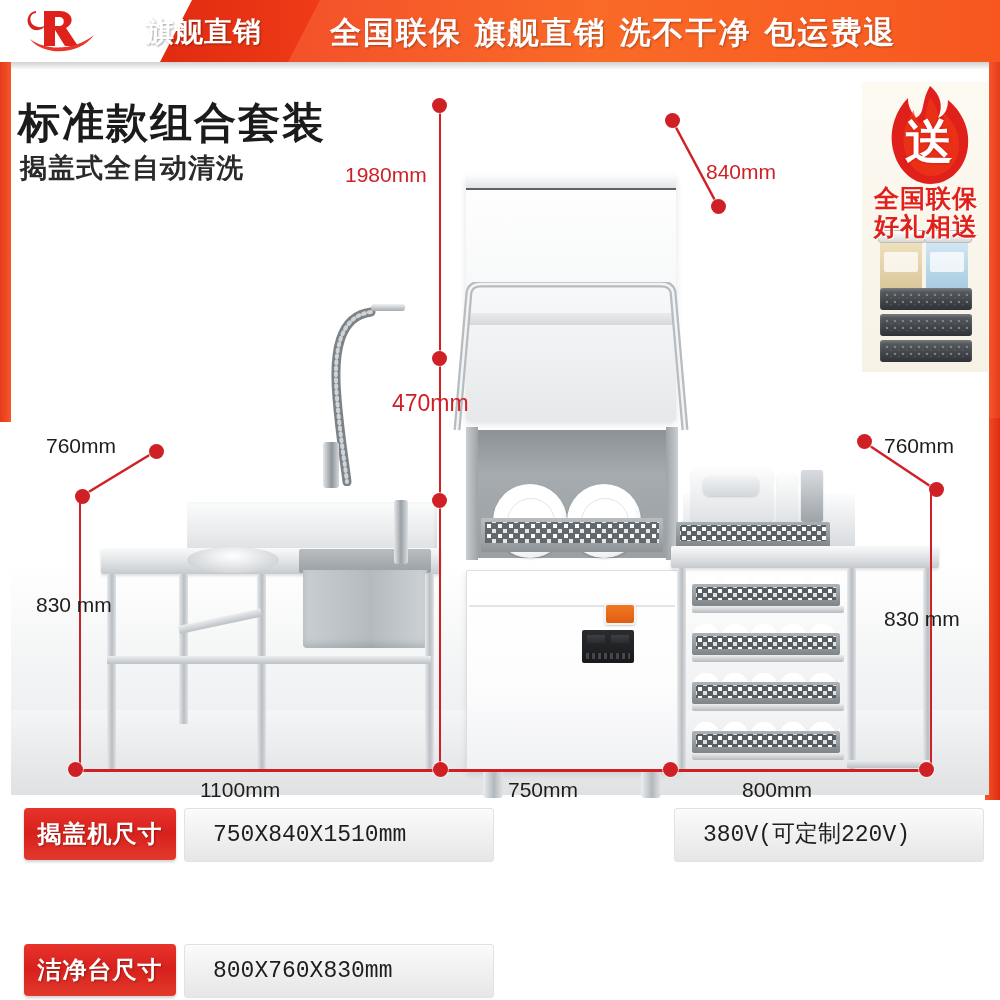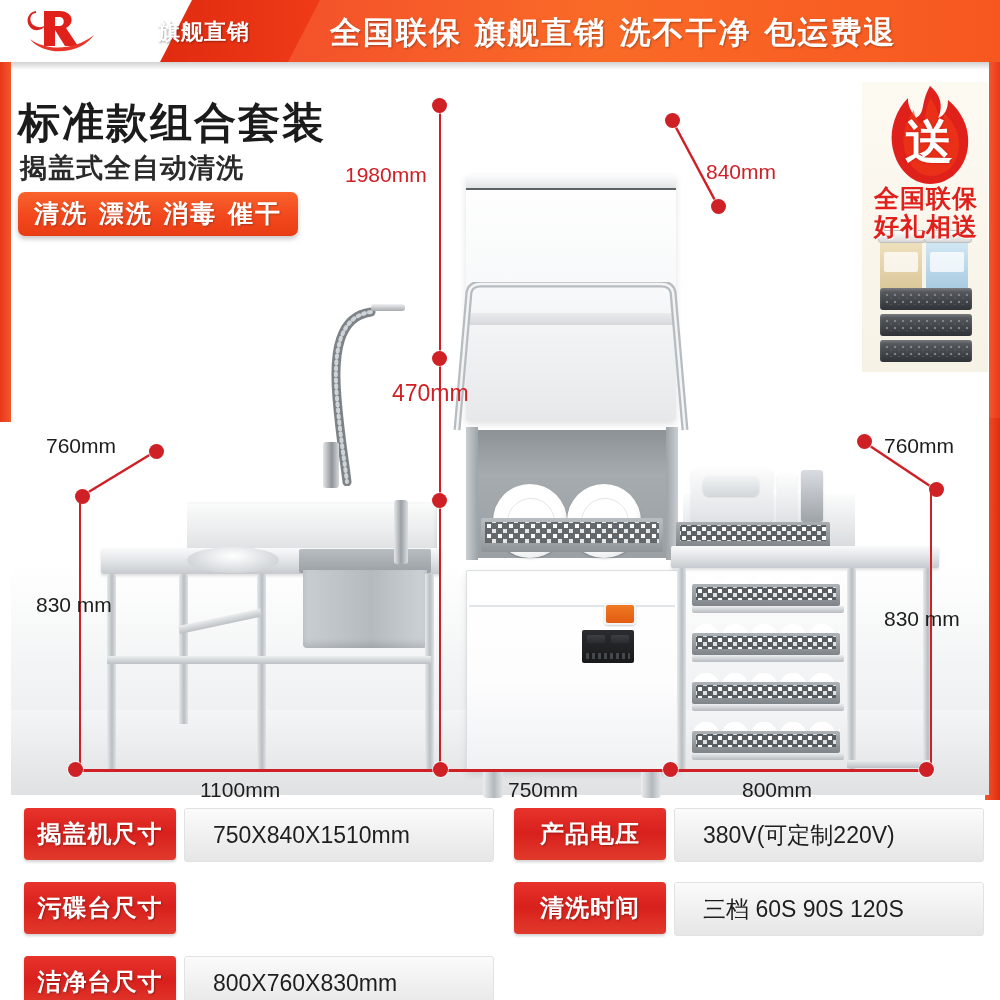--- a/index.html
+++ b/index.html
@@ -14,21 +14,21 @@
   .banner{position:absolute;left:0;top:0;width:1000px;height:62px;
     background:linear-gradient(90deg,#ef3b17 0%,#f4522a 30%,#fa6a27 60%,#f7571f 100%);
     overflow:hidden;}
   .banner-white{position:absolute;left:0;top:0;width:198px;height:62px;background:#ffffff;
     clip-path:polygon(0 0,198px 0,168px 62px,0 62px);}
   .banner-wedge{position:absolute;left:160px;top:0;width:160px;height:62px;
     background:linear-gradient(90deg,#e02b10,#ef3b17);
     clip-path:polygon(32px 0,160px 0,128px 62px,0 62px);}
   .logo{position:absolute;left:22px;top:5px;width:80px;height:52px;}
   .banner-txt1{position:absolute;left:104px;top:12px;width:200px;height:40px;
-    color:#fff;font-size:22px;font-weight:bold;letter-spacing:1px;line-height:40px;
+    color:#fff;font-size:28px;font-weight:bold;letter-spacing:1px;line-height:40px;
     text-align:center;text-shadow:1px 1px 2px rgba(0,0,0,.35);
     font-family:"DejaVu Sans",sans-serif;}
   .banner-txt2{position:absolute;left:330px;top:10px;width:660px;height:44px;
     color:#fff;font-size:31px;font-weight:bold;line-height:44px;letter-spacing:2px;
     text-shadow:1px 1px 2px rgba(0,0,0,.30);
     font-family:"DejaVu Sans",sans-serif;}
   .banner-shadow{position:absolute;left:0;top:62px;width:1000px;height:8px;
     background:linear-gradient(180deg,rgba(0,0,0,.18),rgba(0,0,0,0));}
 
   
@@ -189,32 +189,32 @@
   .dot{position:absolute;width:15px;height:15px;border-radius:50%;background:#cf2026;
     box-shadow:0 0 0 1px rgba(255,255,255,.6);}
   .dim-txt{position:absolute;font-size:21px;font-weight:normal;color:#cf2026;
     font-family:"Liberation Sans",sans-serif;white-space:nowrap;}
   .dim-txt.dark{color:#1d1d1d;}
   .dim-txt.big{font-size:23px;}
 
   
   .spec{position:absolute;left:0;top:800px;width:1000px;height:200px;background:#fff;}
   .spec-col{position:absolute;top:8px;width:470px;}
-  .spec-row{position:relative;height:58px;margin-bottom:16px;}
+  .spec-row{position:relative;height:58px;margin-bottom:10px;}
   .spec-key{position:absolute;left:0;top:0;width:152px;height:52px;border-radius:4px;
     background:linear-gradient(180deg,#e8332c 0%,#d8201c 48%,#e23a2c 100%);
     box-shadow:0 2px 3px rgba(0,0,0,.18);}
   .spec-key span{display:block;text-align:center;line-height:52px;color:#fff;
     font-size:24px;font-weight:bold;letter-spacing:1px;font-family:"DejaVu Sans",sans-serif;
     text-shadow:1px 1px 2px rgba(0,0,0,.3);}
   .spec-val{position:absolute;left:160px;top:0;width:308px;height:52px;border-radius:3px;
     background:linear-gradient(180deg,#fbfbfb 0%,#f0f0f0 52%,#e6e6e6 100%);
     border:1px solid #e2e2e2;}
   .spec-val span{display:block;line-height:52px;padding-left:28px;color:#1e1e1e;
-    font-size:23px;font-family:Liberation Sans, sans-serif;}
+    font-size:23px;font-family:Liberation Mono, monospace;}
 </style>
 </head>
 <body>
 
 <div id="page">
 
   <div class="banner">
     <div class="banner-white"></div>
     <div class="banner-wedge"></div>
     <svg class="logo" viewBox="0 0 80 52">
@@ -318,21 +318,21 @@
 
   <svg style="position:absolute;left:660px;top:110px;width:80px;height:110px;">
     <line x1="12" y1="10" x2="58" y2="96" stroke="#cf2026" stroke-width="2.5"></line>
   </svg>
   <div class="dot" style="left:665px;top:113px;"></div>
   <div class="dot" style="left:711px;top:199px;"></div>
   <div class="dim-txt" style="left:706px;top:160px;">840mm</div>
 
   <div class="dot" style="left:432px;top:351px;"></div>
   <div class="dot" style="left:432px;top:493px;"></div>
-  <div class="dim-txt big" style="left:392px;top:380px;">470mm</div>
+  <div class="dim-txt big" style="left:392px;top:390px;">470mm</div>
 
   <svg style="position:absolute;left:70px;top:438px;width:100px;height:70px;">
     <line x1="12" y1="58" x2="86" y2="13" stroke="#cf2026" stroke-width="2.5"></line>
   </svg>
   <div class="dot" style="left:75px;top:489px;"></div>
   <div class="dot" style="left:149px;top:444px;"></div>
   <div class="dim-txt dark" style="left:46px;top:434px;">760mm</div>
 
   <svg style="position:absolute;left:850px;top:430px;width:100px;height:70px;">
     <line x1="14" y1="12" x2="86" y2="60" stroke="#cf2026" stroke-width="2.5"></line>
@@ -350,23 +350,20 @@
   <div class="dot" style="left:68px;top:762px;"></div>
   <div class="dot" style="left:433px;top:762px;"></div>
   <div class="dot" style="left:663px;top:762px;"></div>
   <div class="dot" style="left:919px;top:762px;"></div>
   <div class="dim-txt dark" style="left:200px;top:778px;">1100mm</div>
   <div class="dim-txt dark" style="left:508px;top:778px;">750mm</div>
   <div class="dim-txt dark" style="left:742px;top:778px;">800mm</div>
 
   <div class="title-main">标准款组合套装</div>
   <div class="title-sub">揭盖式全自动清洗</div>
-  <div class="title-pill">
-    <span>清洗 漂洗 消毒 催干</span>
-  </div>
 
   <div class="gift">
     <div class="pail" style="left:18px;top:148px;">
       <div class="body" style="background:linear-gradient(180deg,#f0e2c0,#d9c597);"></div>
       <div class="lbl"></div>
       <div class="lid"></div>
     </div>
     <div class="pail" style="left:64px;top:148px;">
       <div class="body" style="background:linear-gradient(180deg,#d3e8f5,#a6c9e0);"></div>
       <div class="lbl"></div>
@@ -389,48 +386,34 @@
     <div class="spec-col" style="left:24px;">
       <div class="spec-row">
         <div class="spec-key">
           <span>揭盖机尺寸</span>
         </div>
         <div class="spec-val">
           <span>750X840X1510mm</span>
         </div>
       </div>
       <div class="spec-row">
-        <div class="spec-key">
-          <span>污碟台尺寸</span>
-        </div>
       </div>
       <div class="spec-row">
         <div class="spec-key">
           <span>洁净台尺寸</span>
         </div>
         <div class="spec-val">
           <span>800X760X830mm</span>
         </div>
       </div>
     </div>
 
     <div class="spec-col" style="left:514px;">
       <div class="spec-row">
-        <div class="spec-key">
-          <span>产品电压</span>
-        </div>
         <div class="spec-val">
           <span>380V(可定制220V)</span>
         </div>
       </div>
-      <div class="spec-row">
-        <div class="spec-key">
-          <span>清洗时间</span>
-        </div>
-        <div class="spec-val">
-          <span>三档  60S  90S 120S</span>
-        </div>
-      </div>
     </div>
 
   </div>
 
 </div>
 
 </body></html>

